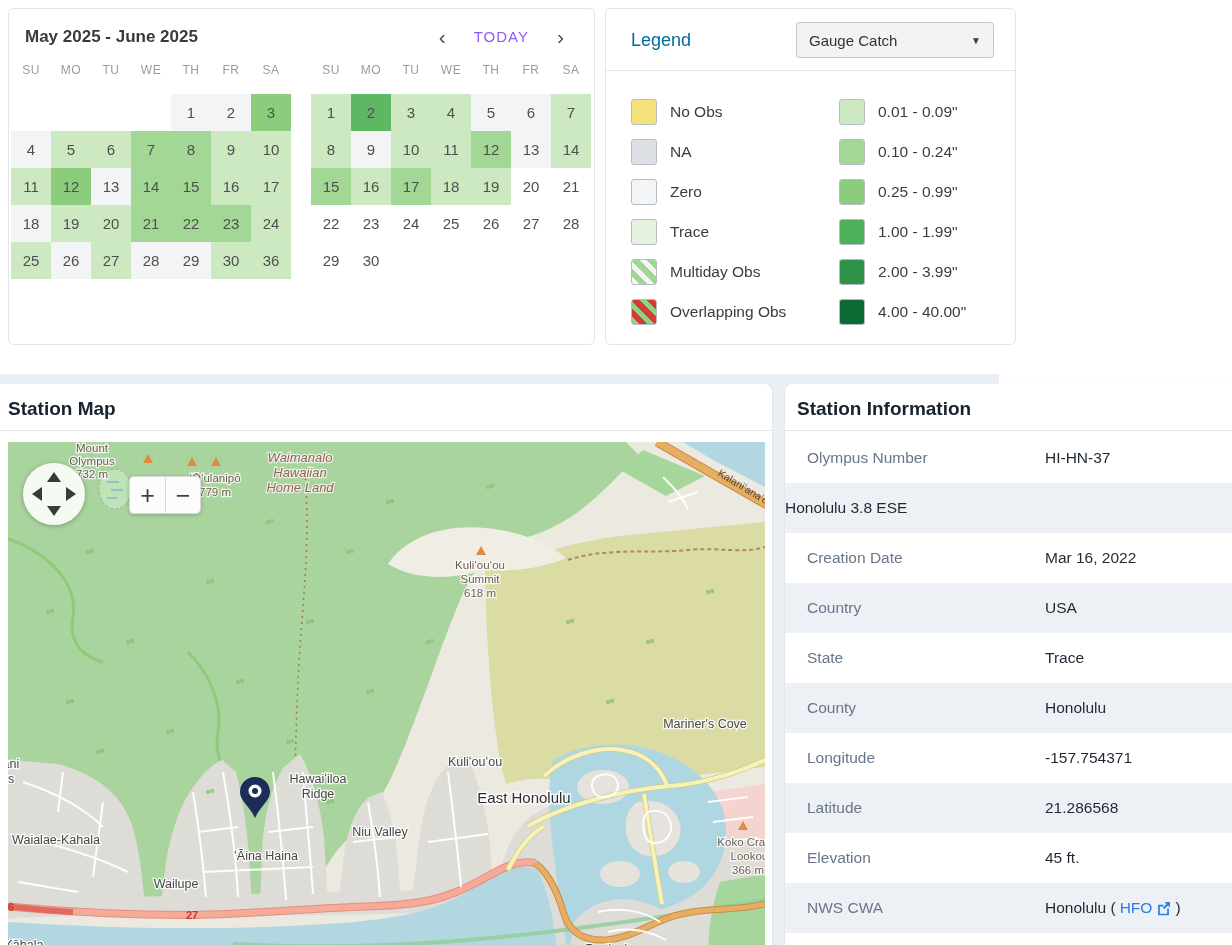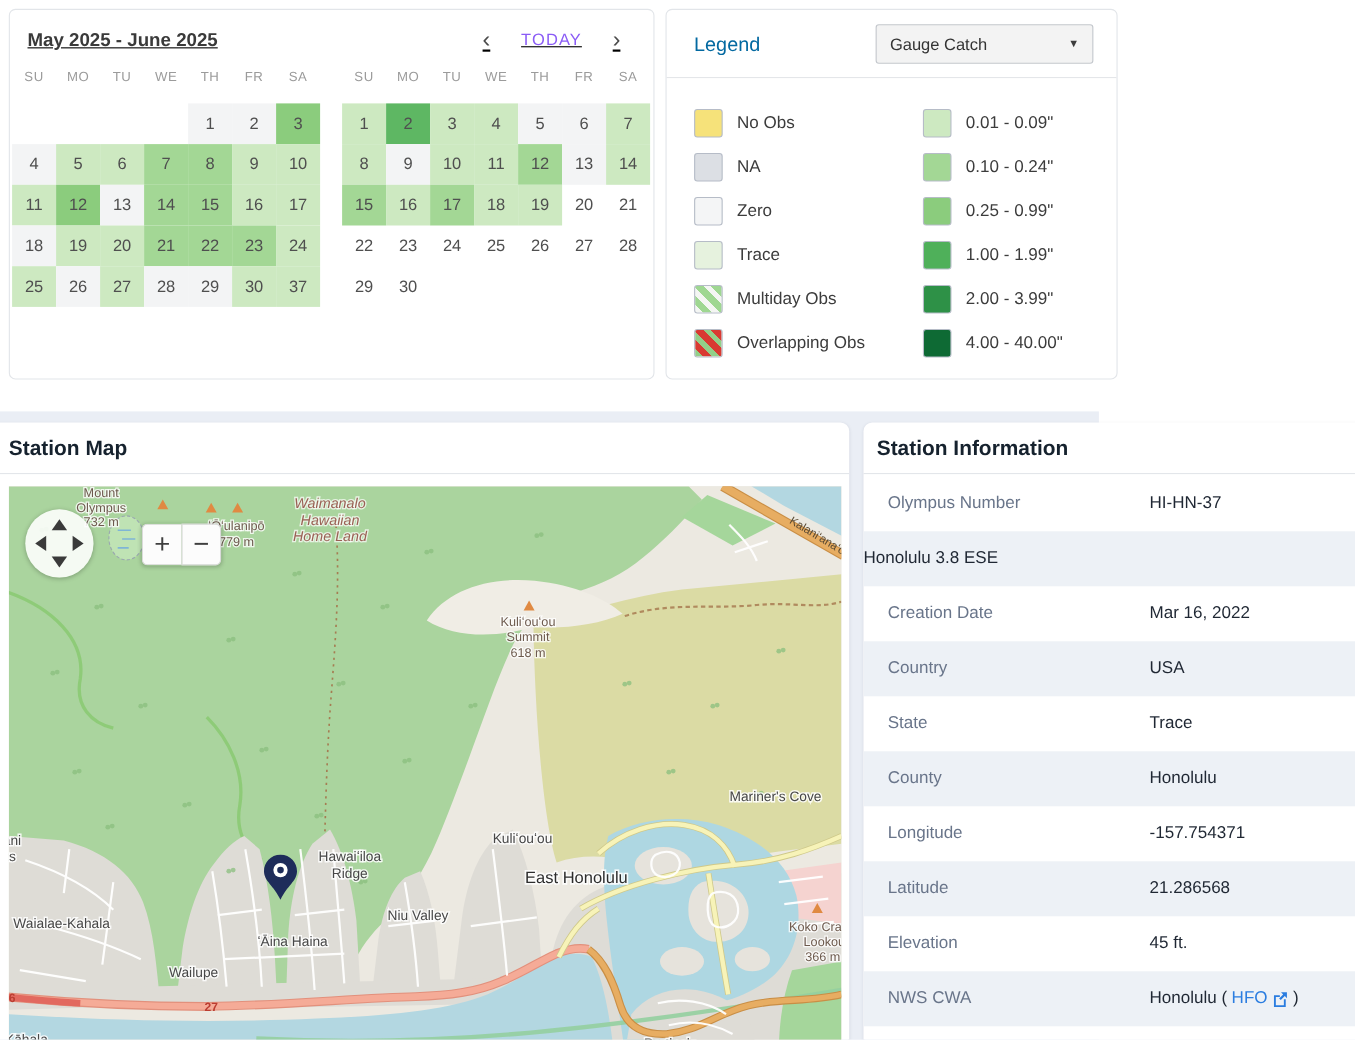--- a/index.html
+++ b/index.html
@@ -4,21 +4,21 @@
 <style>
   html,body{margin:0;padding:0;}
   body{
     width:1232px;height:945px;position:relative;overflow:hidden;
     background:#ffffff;font-family:"Liberation Sans",sans-serif;
     -webkit-font-smoothing:antialiased;
   }
   
   .card{background:#fff;border:1px solid #e2e5e9;border-radius:6px;box-sizing:border-box;}
   .calendar-card{position:absolute;left:8px;top:8px;width:587px;height:337px;}
-  .cal-header{display:flex;justify-content:space-between;align-items:flex-end;padding:17px 20px 0 16px;text-decoration:underline;}
+  .cal-header{display:flex;justify-content:space-between;align-items:flex-end;padding:17px 20px 0 16px;}
   .cal-title{font-size:17px;font-weight:700;color:#3a3a3a;}
   .cal-nav{display:flex;align-items:center;gap:28px;padding-right:10px;}
   .nav-btn{font-size:21px;color:#4a4a4a;cursor:pointer;line-height:1;background:none;border:none;padding:0;font-family:inherit;}
   .today-btn{font-size:15px;color:#8b5cf6;letter-spacing:1px;cursor:pointer;background:none;border:none;padding:0;font-family:inherit;}
   .months{display:flex;gap:20px;padding:10px 2px 0 2px;}
   .month{display:grid;grid-template-columns:repeat(7,40px);grid-auto-rows:37px;}
   .month .dow{height:26px;display:flex;align-items:center;justify-content:center;
     font-size:12px;color:#9b9b9b;letter-spacing:.5px;}
   .cell{display:flex;align-items:center;justify-content:center;font-size:15px;color:#4f4f4f;}
   .cell.blank{background:transparent;}
@@ -127,21 +127,21 @@
         <div class="cell day" style="background: rgb(163, 215, 149);">21</div>
         <div class="cell day" style="background: rgb(163, 215, 149);">22</div>
         <div class="cell day" style="background: rgb(163, 215, 149);">23</div>
         <div class="cell day" style="background: rgb(205, 233, 193);">24</div>
         <div class="cell day" style="background: rgb(205, 233, 193);">25</div>
         <div class="cell day" style="background: rgb(243, 244, 245);">26</div>
         <div class="cell day" style="background: rgb(205, 233, 193);">27</div>
         <div class="cell day" style="background: rgb(243, 244, 245);">28</div>
         <div class="cell day" style="background: rgb(243, 244, 245);">29</div>
         <div class="cell day" style="background: rgb(205, 233, 193);">30</div>
-        <div class="cell day" style="background: rgb(205, 233, 193);">37</div>
+        <div class="cell day" style="background: rgb(205, 233, 193);">36</div>
       </div>
     <div class="month">
         <div class="dow">SU</div>
         <div class="dow">MO</div>
         <div class="dow">TU</div>
         <div class="dow">WE</div>
         <div class="dow">TH</div>
         <div class="dow">FR</div>
         <div class="dow">SA</div>
         <div class="cell day" style="background: rgb(205, 233, 193);">1</div>

